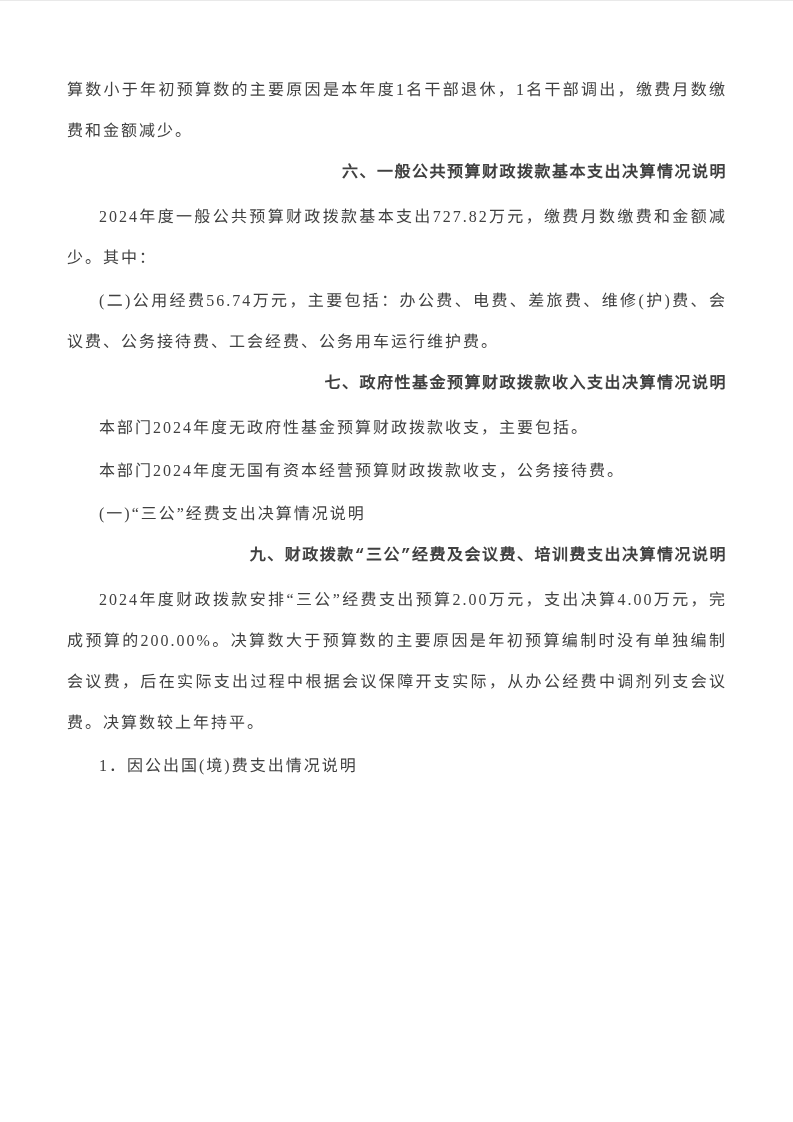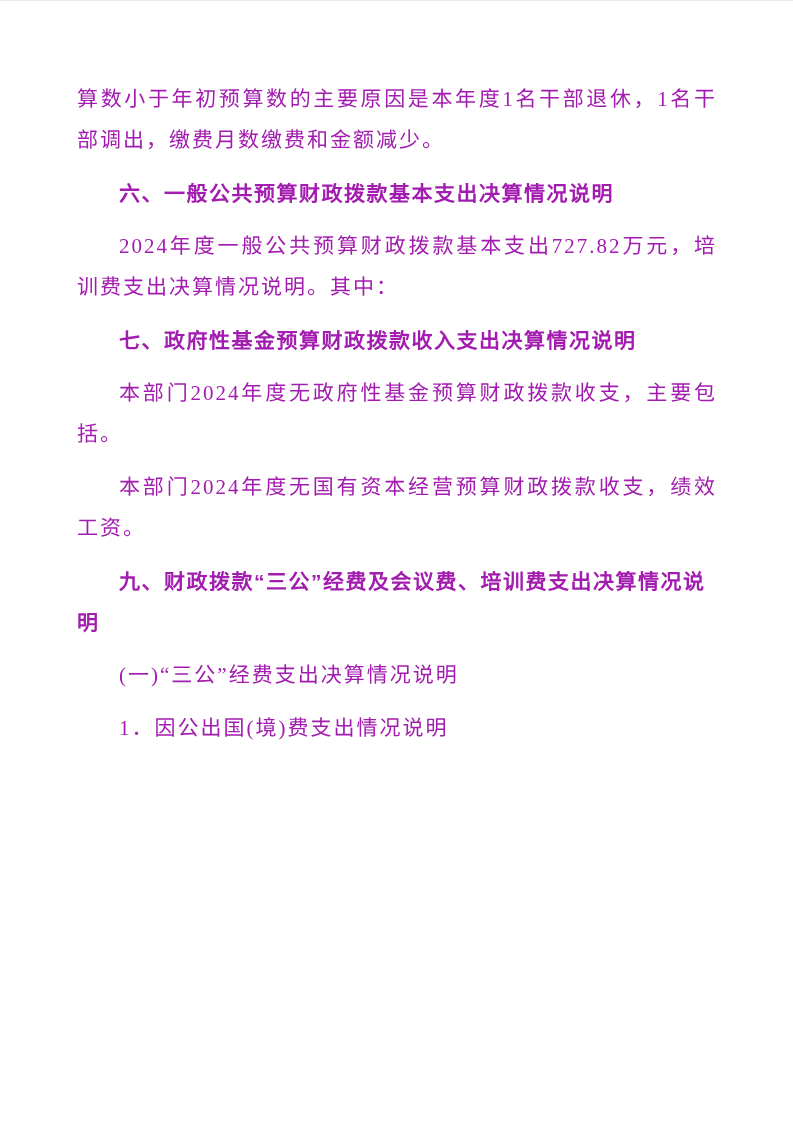--- a/index.html
+++ b/index.html
@@ -16,49 +16,51 @@
     box-sizing: border-box;
     padding: 66px 64px 40px 65px;
     border-top: 1px solid #e9e9e9;
     overflow: hidden;
     color: #141414;
   }
   .doc-body {
     width: 664px;
   }
   p.block {
-    margin: 12px;
+    margin: 2px;
     font-family: "Liberation Serif", "DejaVu Serif", serif;
-    font-size: 21px;
+    font-size: 16px;
     line-height: 41px;
     letter-spacing: 2px;
     text-align: justify;
     text-indent: 2em;
-    color: #a21caf;
+    color: #404040;
     word-break: break-all;
   }
   p.block.continuation {
     text-indent: 0;
   }
   p.block.heading {
-    font-family: Liberation Sans, sans-serif;
+    font-family: Liberation Mono, monospace;
     font-weight: 700;
     letter-spacing: 1.5px;
-    text-align: left;
+    text-align: right;
   }
 </style>
 </head>
 <body>
 
 <div class="page">
   <div class="doc-body">
     <p class="block continuation">算数小于年初预算数的主要原因是本年度1名干部退休，1名干部调出，缴费月数缴费和金额减少。</p>
     <p class="block heading">六、一般公共预算财政拨款基本支出决算情况说明</p>
-    <p class="block">2024年度一般公共预算财政拨款基本支出727.82万元，培训费支出决算情况说明。其中：</p>
+    <p class="block">2024年度一般公共预算财政拨款基本支出727.82万元，缴费月数缴费和金额减少。其中：</p>
+    <p class="block">(二)公用经费56.74万元，主要包括：办公费、电费、差旅费、维修(护)费、会议费、公务接待费、工会经费、公务用车运行维护费。</p>
     <p class="block heading">七、政府性基金预算财政拨款收入支出决算情况说明</p>
     <p class="block">本部门2024年度无政府性基金预算财政拨款收支，主要包括。</p>
-    <p class="block">本部门2024年度无国有资本经营预算财政拨款收支，绩效工资。</p>
+    <p class="block">本部门2024年度无国有资本经营预算财政拨款收支，公务接待费。</p>
+    <p class="block">(一)“三公”经费支出决算情况说明</p>
     <p class="block heading">九、财政拨款“三公”经费及会议费、培训费支出决算情况说明</p>
-    <p class="block">(一)“三公”经费支出决算情况说明</p>
+    <p class="block">2024年度财政拨款安排“三公”经费支出预算2.00万元，支出决算4.00万元，完成预算的200.00%。决算数大于预算数的主要原因是年初预算编制时没有单独编制会议费，后在实际支出过程中根据会议保障开支实际，从办公经费中调剂列支会议费。决算数较上年持平。</p>
     <p class="block">1．因公出国(境)费支出情况说明</p>
 
   </div>
 </div>
 
 </body></html>

